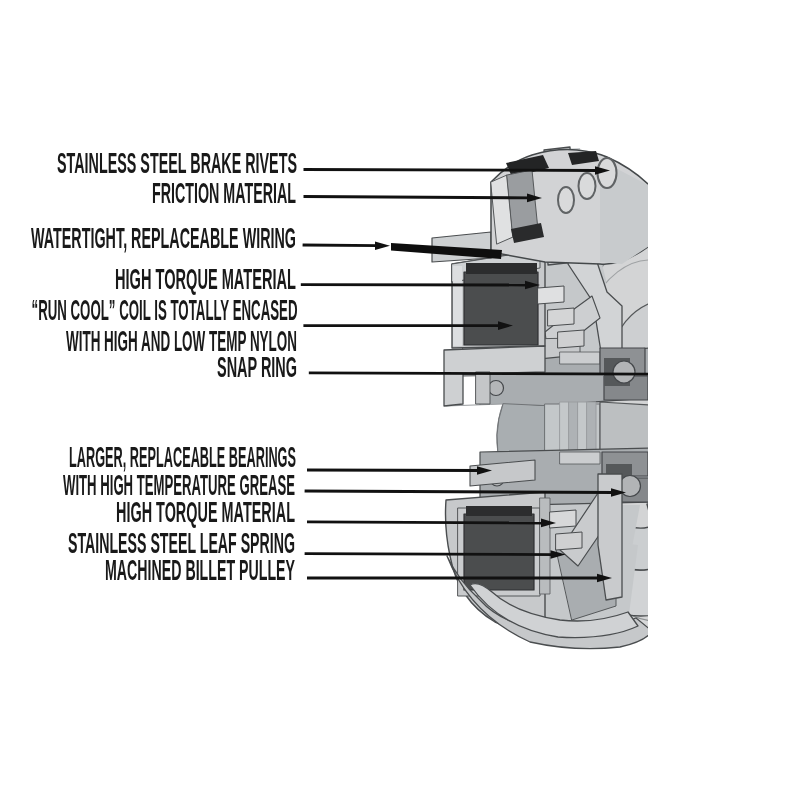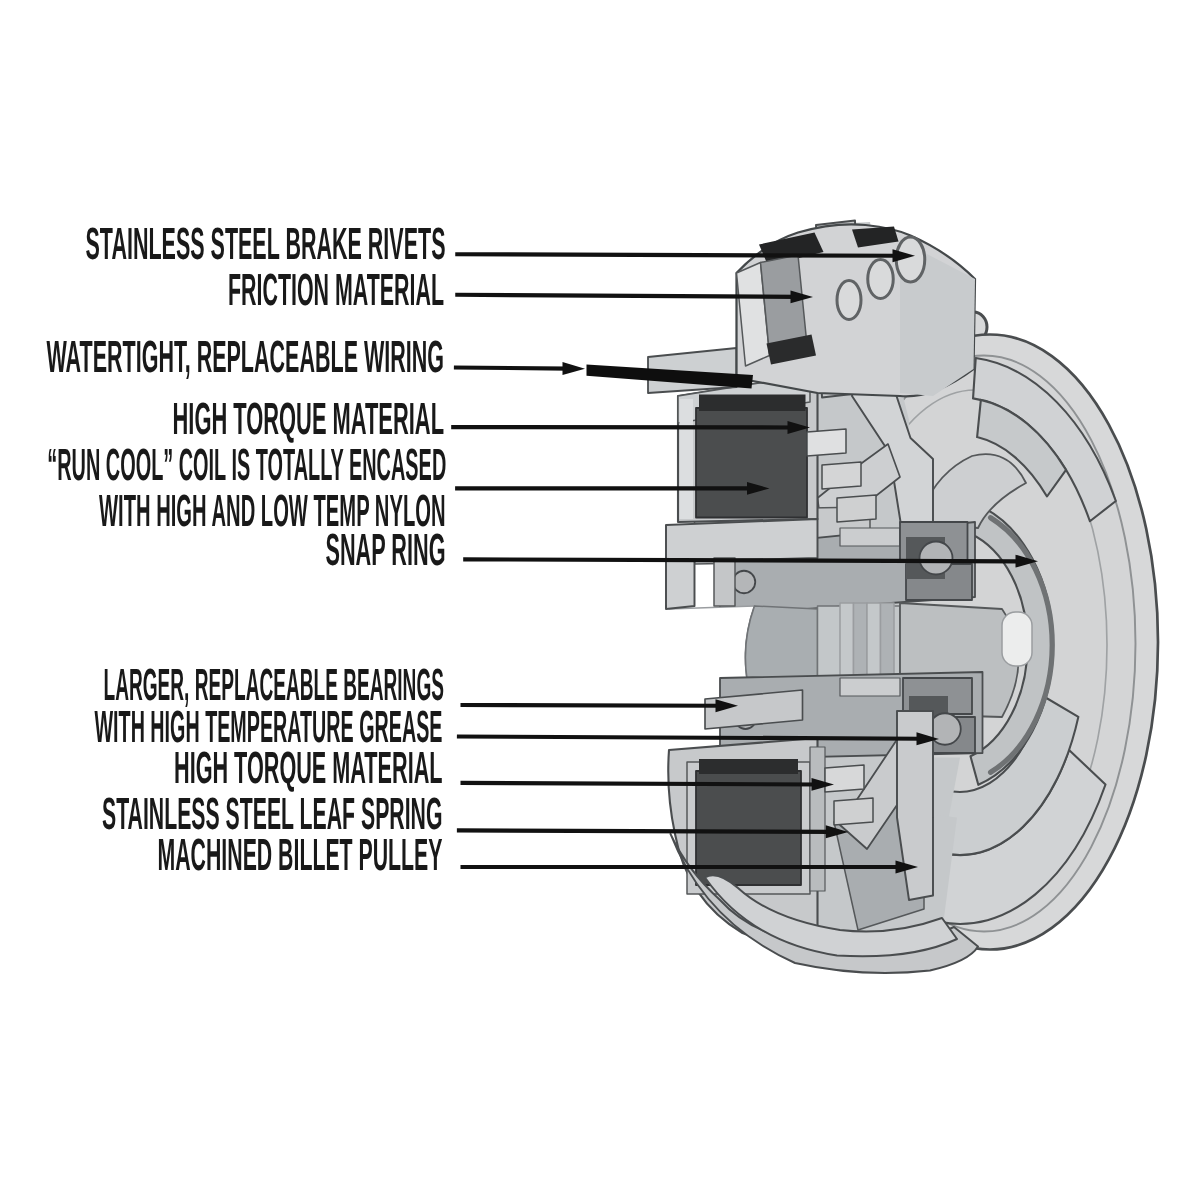--- a/index.html
+++ b/index.html
@@ -1,16 +1,16 @@
 <!DOCTYPE html>
 <html><head>
 <meta charset="utf-8">
 <style>
   html,body{margin:0;padding:0;background:#ffffff;}
-  #page{width:800px;height:800px;position:relative;background:#ffffff;overflow:hidden;}
+  #page{width:648px;height:800px;position:relative;background:#ffffff;overflow:hidden;}
   svg{display:block;}
   text{font-family:"Liberation Sans",sans-serif;font-weight:bold;fill:#191919;}
 </style>
 </head>
 <body>
 <div id="page">
 <svg width="800" height="800" viewBox="0 0 800 800">
 
   <g stroke-linejoin="round" stroke-linecap="round">
 

